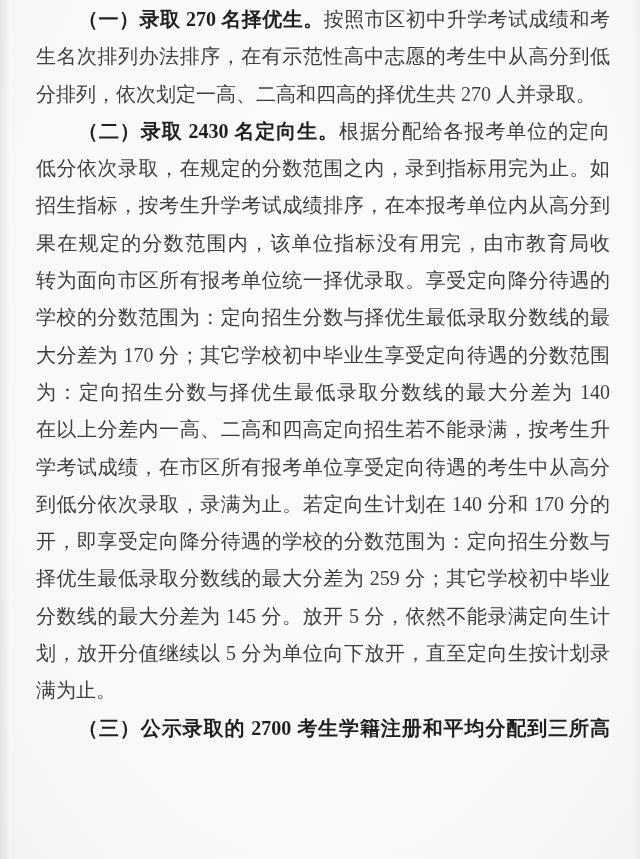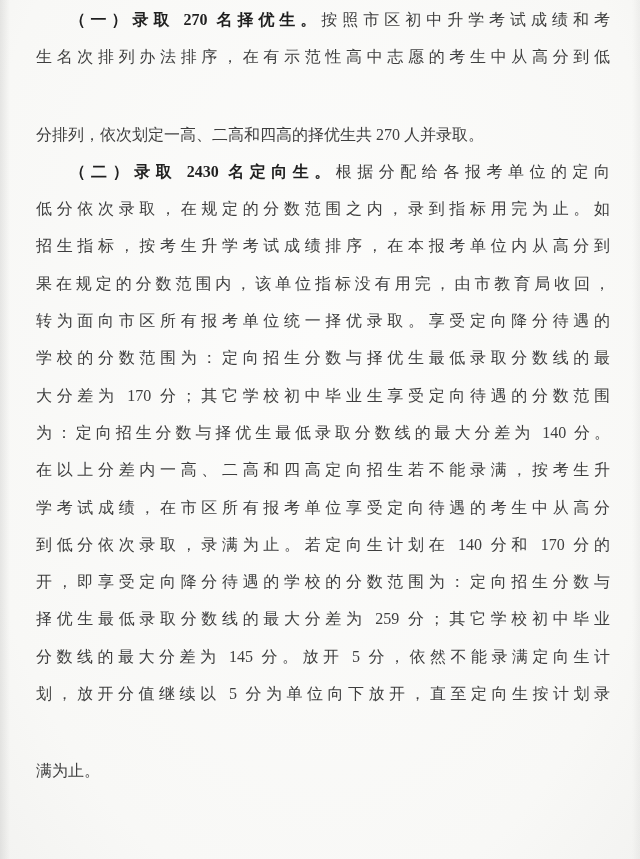--- a/index.html
+++ b/index.html
@@ -27,34 +27,33 @@
   }
   .doc {
     position: absolute;
     top: 1px;
     left: 36px;
     right: 30px;
   }
   .line {
     height: 37.3px;
     line-height: 37.3px;
-    font-size: 16px;
+    font-size: 20px;
     color: #3e3e3e;
     text-align: justify;
     text-align-last: justify;
     text-justify: inter-character;
     overflow: hidden;
     white-space: normal;
   }
   .line.indent {
     text-indent: 2.1em;
   }
   .line.para-end {
     text-align-last: left;
-    margin-top: 40px;
   }
   .bold {
     font-weight: 700;
     color: #1f1f1f;
   }
 </style>
 </head>
 <body>
 
 <div>
@@ -76,17 +75,18 @@
         <div class="line"><span>在以上分差内一高、二高和四高定向招生若不能录满，按考生升</span></div>
         <div class="line"><span>学考试成绩，在市区所有报考单位享受定向待遇的考生中从高分</span></div>
         <div class="line"><span>到低分依次录取，录满为止。若定向生计划在 140 分和 170 分的</span></div>
         <div class="line"><span>开，即享受定向降分待遇的学校的分数范围为：定向招生分数与</span></div>
         <div class="line"><span>择优生最低录取分数线的最大分差为 259 分；其它学校初中毕业</span></div>
         <div class="line"><span>分数线的最大分差为 145 分。放开 5 分，依然不能录满定向生计</span></div>
         <div class="line"><span>划，放开分值继续以 5 分为单位向下放开，直至定向生按计划录</span></div>
         <div class="line para-end"><span>满为止。</span></div>
       </div>
       <div>
+        <div class="line indent"><span class="bold">（三）公示录取的 2700 考生学籍注册和平均分配到三所高</span></div>
       </div>
     </div>
   <div class="edge-left"></div>
   <div class="edge-right"></div>
 </div>
 
 </body></html>

